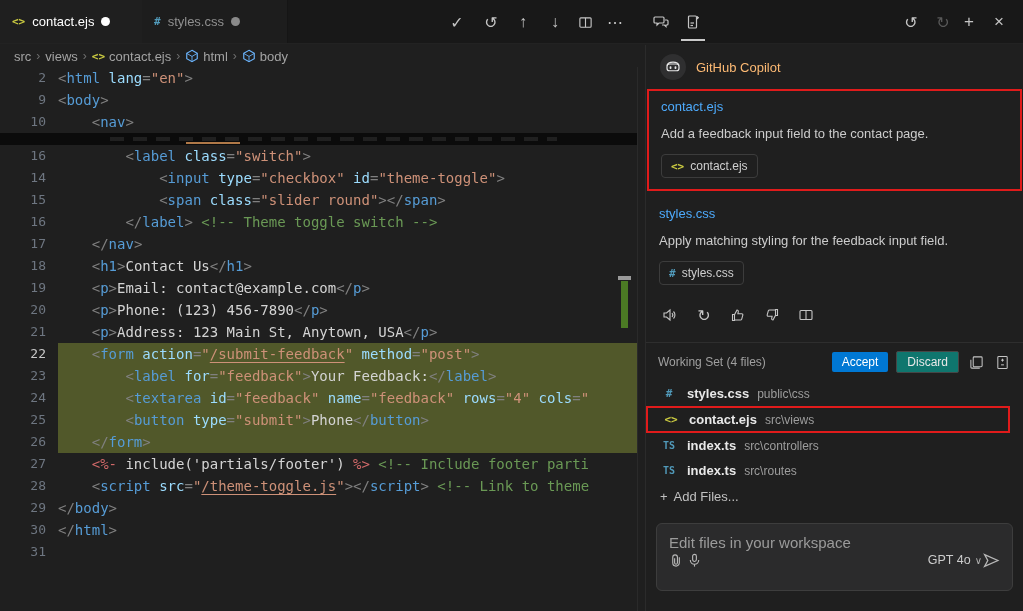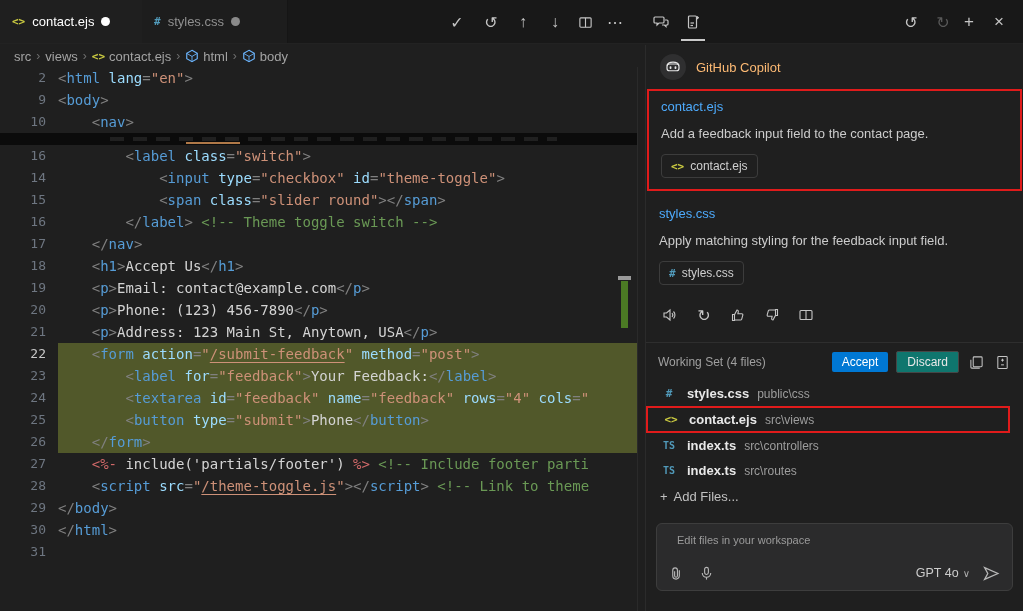--- a/index.html
+++ b/index.html
@@ -89,22 +89,22 @@
   .ws-row { display:flex; align-items:center; gap:8px; height:25px; padding-left:13px; cursor:pointer; }
   .ws-row.boxed { border:2px solid #e01b1b; margin-right:13px; height:27px; }
   .ws-ficon { width:20px; font-family:"DejaVu Sans Mono",monospace; font-size:11px; font-weight:bold;
               text-align:center; }
   .ws-name { color:#e8e8e8; font-weight:bold; }
   .ws-path { color:#9d9d9d; font-size:12px; }
   .addfiles { display:flex; align-items:center; gap:6px; padding:6px 0 0 14px; color:#c0c0c0; cursor:pointer; }
 
   .inputbox { position:absolute; left:10px; right:10px; top:478px; height:68px; background:#2b2b2c;
               border:1px solid #3d3d3d; border-radius:6px; padding:10px 12px 8px; cursor:text; }
-  .ph { color:#9b9b9b; font-size:11px;margin-left:8px; }
-  .in-row { position:absolute; left:10px; right:12px; bottom:8px; display:flex; align-items:center; gap:12px; }
+  .ph { color:#9b9b9b; font-size:15px; }
+  .in-row { position:absolute; left:10px; right:12px; bottom:21px; display:flex; align-items:center; }
   .in-ic { width:18px; height:18px; display:flex; align-items:center; justify-content:center; cursor:pointer; }
   .in-ic svg { stroke:#b8b8b8; fill:none; stroke-width:1.2; }
   .spacer { flex:1; }
   .model { display:flex; align-items:center; gap:4px; color:#cccccc; font-size:12.5px; cursor:pointer; }
   .chev { font-size:10px; color:#b0b0b0; }
 </style>
 </head>
 <body>
 
 <div class="app">
@@ -218,21 +218,21 @@
         <div class="crow">
           <span class="lnum">16</span>
           <span class="lcontent">        <span class="seg-p">&lt;/</span><span class="seg-t">label</span><span class="seg-p">&gt;</span><span class="seg-c"> &lt;!-- Theme toggle switch --&gt;</span></span>
         </div>
         <div class="crow">
           <span class="lnum">17</span>
           <span class="lcontent">    <span class="seg-p">&lt;/</span><span class="seg-t">nav</span><span class="seg-p">&gt;</span></span>
         </div>
         <div class="crow">
           <span class="lnum">18</span>
-          <span class="lcontent">    <span class="seg-p">&lt;</span><span class="seg-t">h1</span><span class="seg-p">&gt;</span><span class="seg-x">Accept Us</span><span class="seg-p">&lt;/</span><span class="seg-t">h1</span><span class="seg-p">&gt;</span></span>
+          <span class="lcontent">    <span class="seg-p">&lt;</span><span class="seg-t">h1</span><span class="seg-p">&gt;</span><span class="seg-x">Contact Us</span><span class="seg-p">&lt;/</span><span class="seg-t">h1</span><span class="seg-p">&gt;</span></span>
         </div>
         <div class="crow">
           <span class="lnum">19</span>
           <span class="lcontent">    <span class="seg-p">&lt;</span><span class="seg-t">p</span><span class="seg-p">&gt;</span><span class="seg-x">Email: contact@example.com</span><span class="seg-p">&lt;/</span><span class="seg-t">p</span><span class="seg-p">&gt;</span></span>
         </div>
         <div class="crow">
           <span class="lnum">20</span>
           <span class="lcontent">    <span class="seg-p">&lt;</span><span class="seg-t">p</span><span class="seg-p">&gt;</span><span class="seg-x">Phone: (123) 456-7890</span><span class="seg-p">&lt;/</span><span class="seg-t">p</span><span class="seg-p">&gt;</span></span>
         </div>
         <div class="crow">

